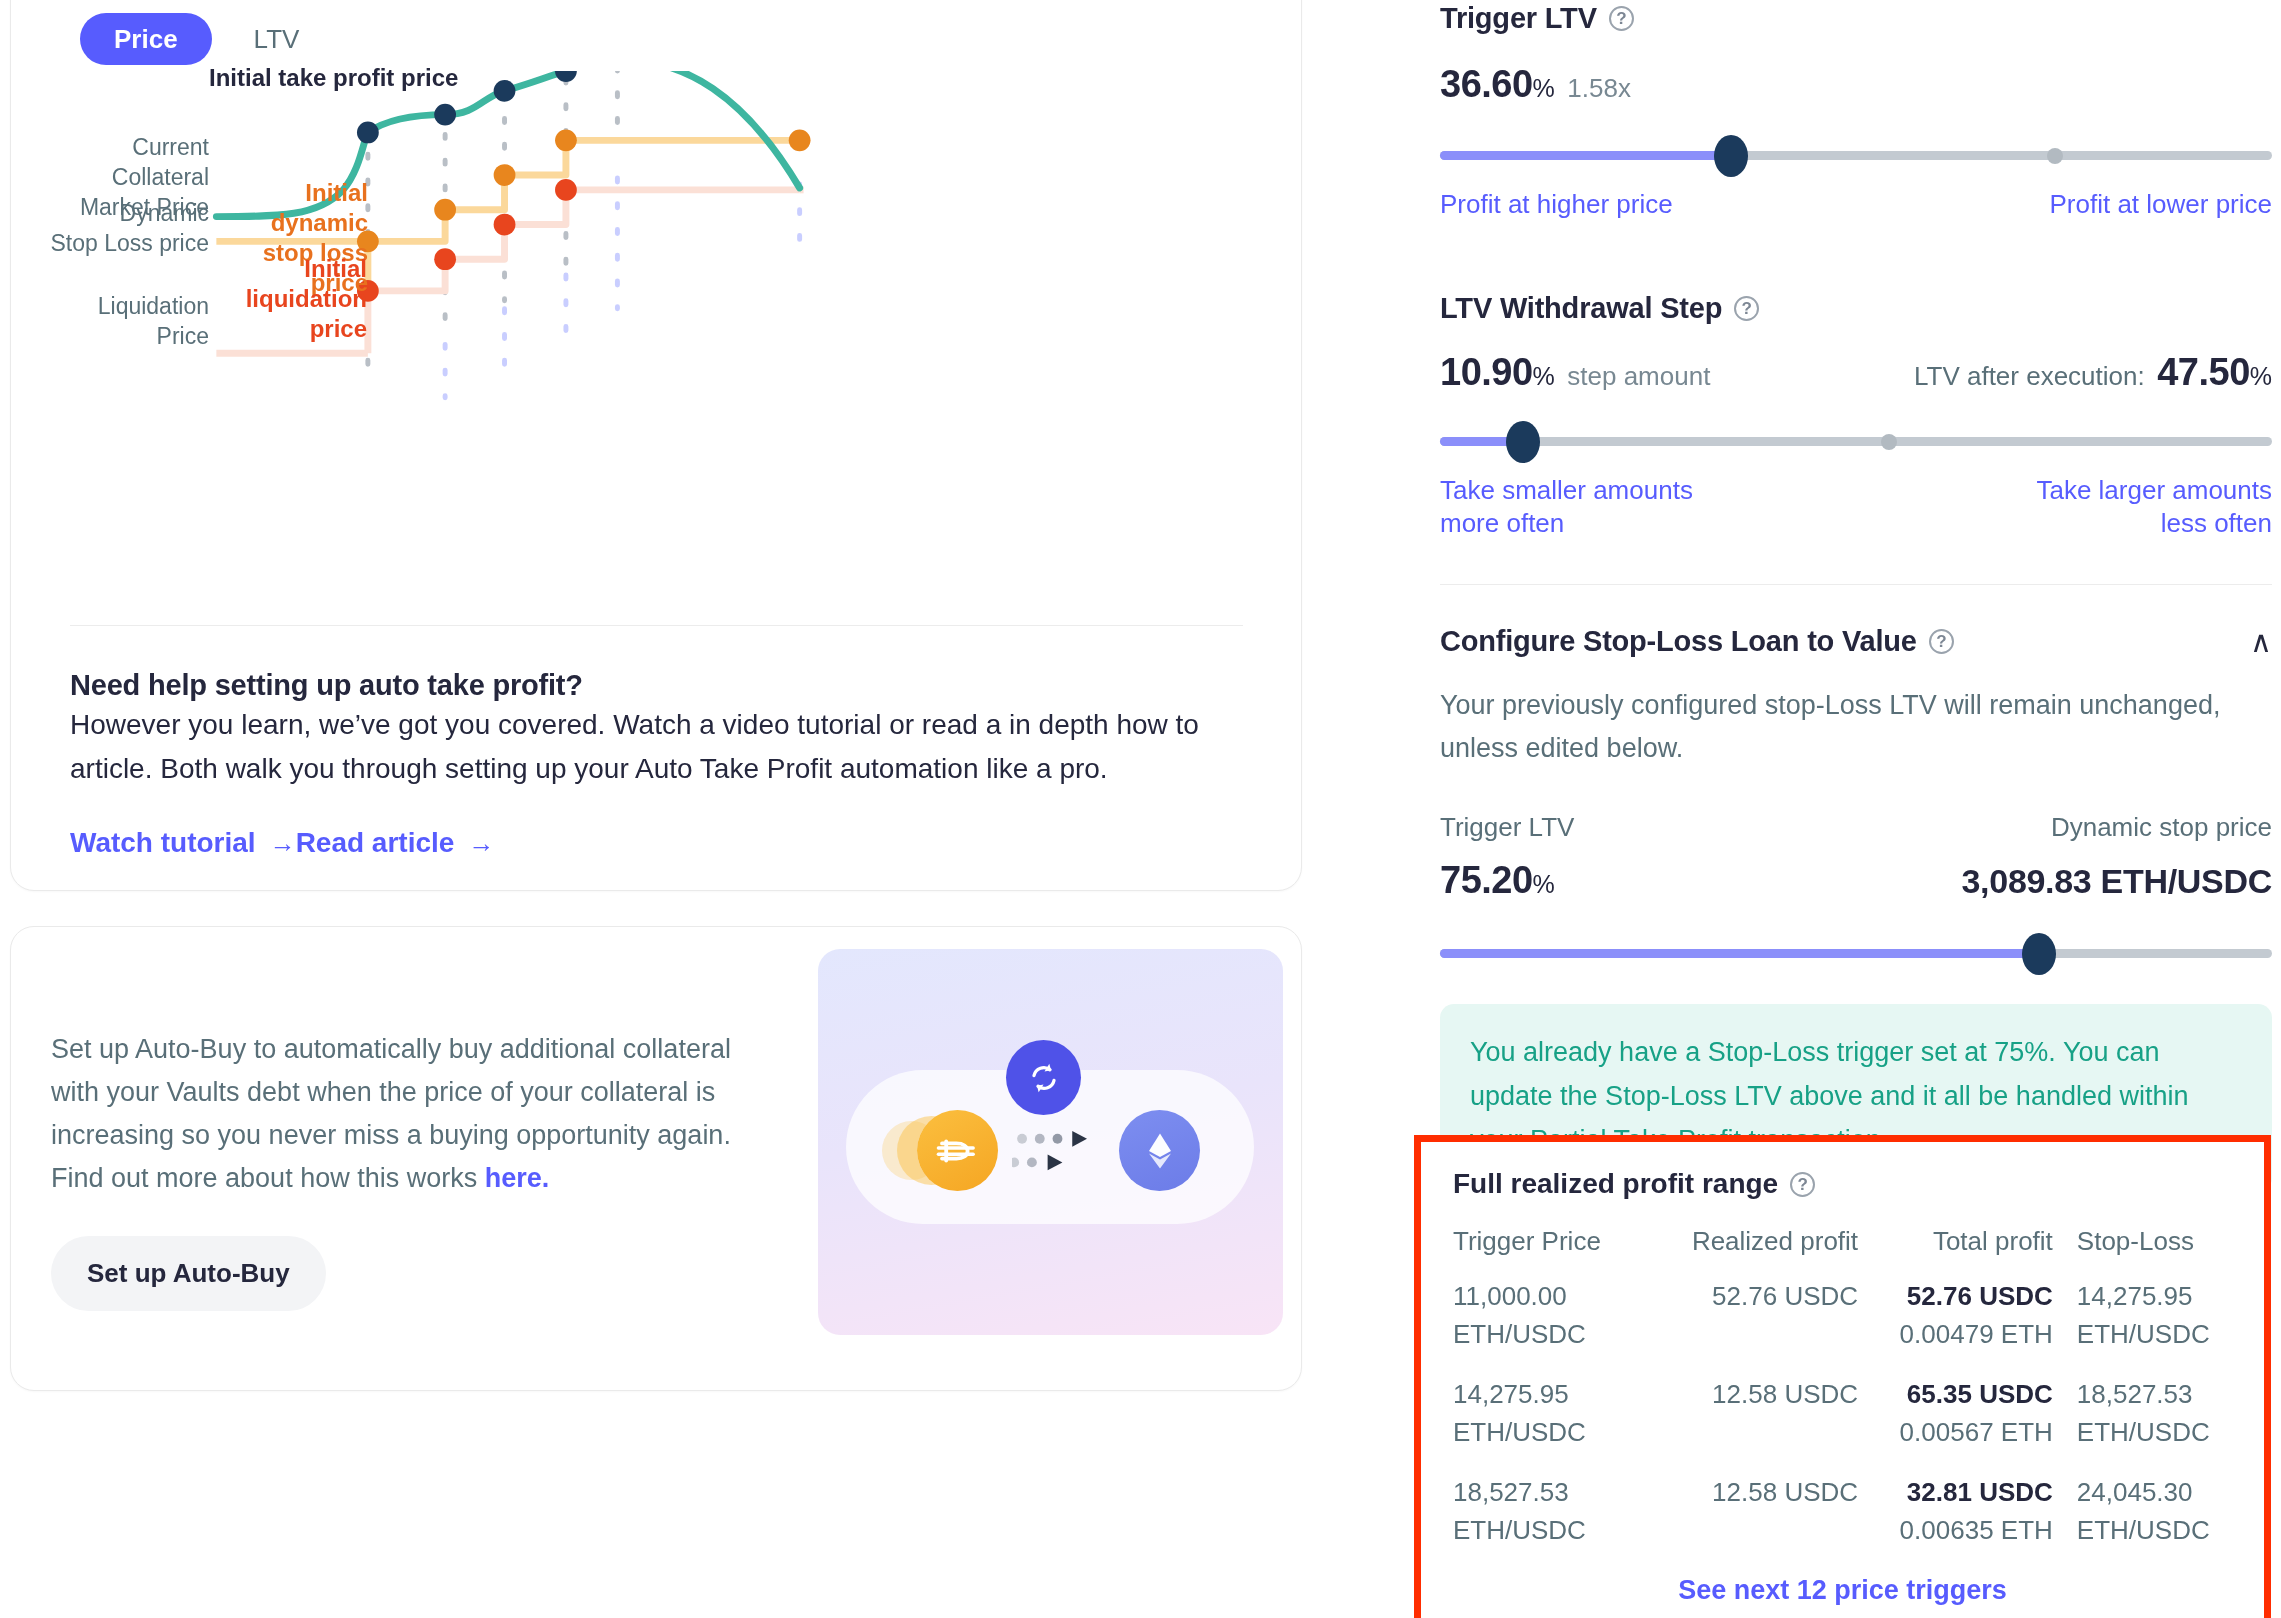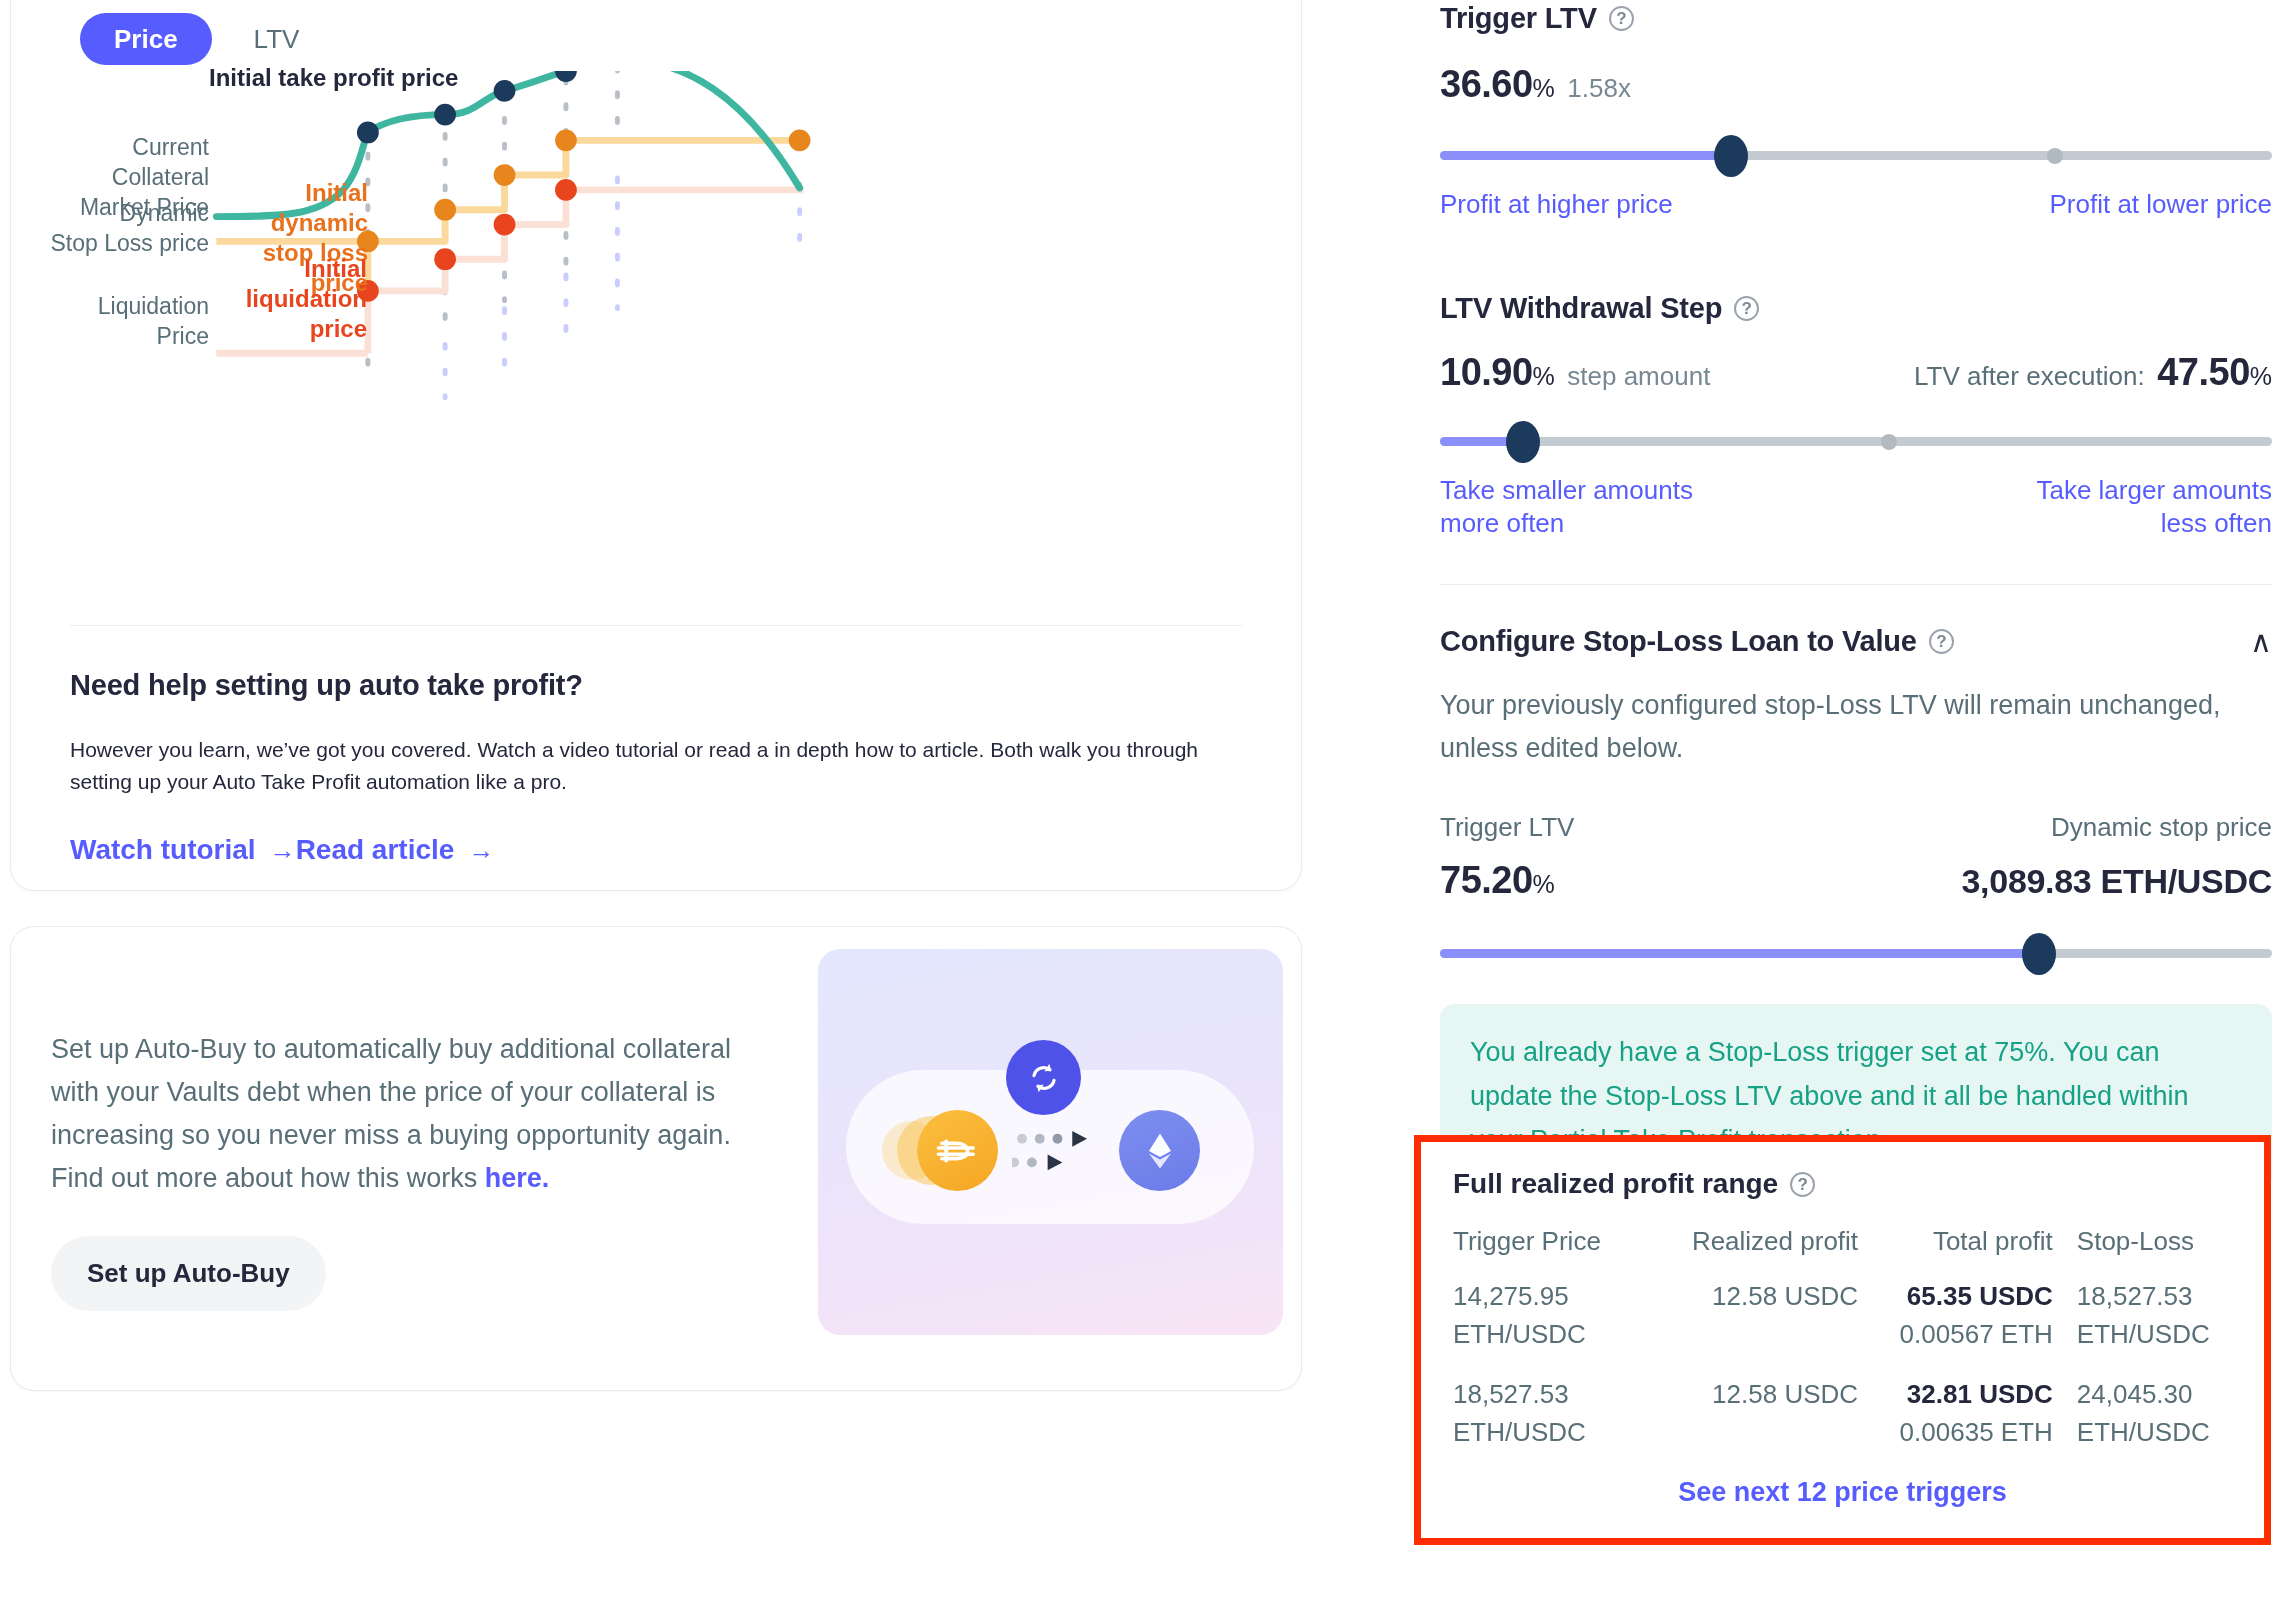--- a/index.html
+++ b/index.html
@@ -100,23 +100,23 @@
     left: 59px;
     top: 703px;
     width: 1173px;
     height: 1px;
     background: #ececec;
   }
 
   .help-block { position: absolute; left: 59px; top: 747px; width: 1168px; }
   .help-title { font-size: 29px; font-weight: 700; color: #25273d; letter-spacing: -0.2px;}
   .help-body {
-    margin-top: 32px;
-    font-size: 21px;
-    line-height: 32px;
+    margin-top: 1px;
+    font-size: 28px;
+    line-height: 44px;
     color: #25273d;
     font-weight: 400;
     max-width: 1148px;
   }
   .help-links { margin-top: 36px; display: flex; }
   .help-link {
     font-size: 28px;
     font-weight: 700;
     color: #575cfe;
     text-decoration: none;
@@ -554,20 +554,35 @@
           <tr>
             <th style="width:27%">Trigger Price</th>
             <th class="r" style="width:25%">Realized profit</th>
             <th class="r" style="width:25%">Total profit</th>
             <th style="width:23%; padding-left:24px;">Stop-Loss</th>
           </tr>
         </thead>
         <tbody>
           <tr>
             <td>
+              <span>11,000.00</span>
+              <span class="cell-sub">ETH/USDC</span>
+            </td>
+            <td class="r">52.76 USDC</td>
+            <td class="r bold">
+              <span>52.76 USDC</span>
+              <span class="sub">0.00479 ETH</span>
+            </td>
+            <td style="padding-left:24px;">
+              <span>14,275.95</span>
+              <span class="cell-sub">ETH/USDC</span>
+            </td>
+          </tr>
+          <tr>
+            <td>
               <span>14,275.95</span>
               <span class="cell-sub">ETH/USDC</span>
             </td>
             <td class="r">12.58 USDC</td>
             <td class="r bold">
               <span>65.35 USDC</span>
               <span class="sub">0.00567 ETH</span>
             </td>
             <td style="padding-left:24px;">
               <span>18,527.53</span>

